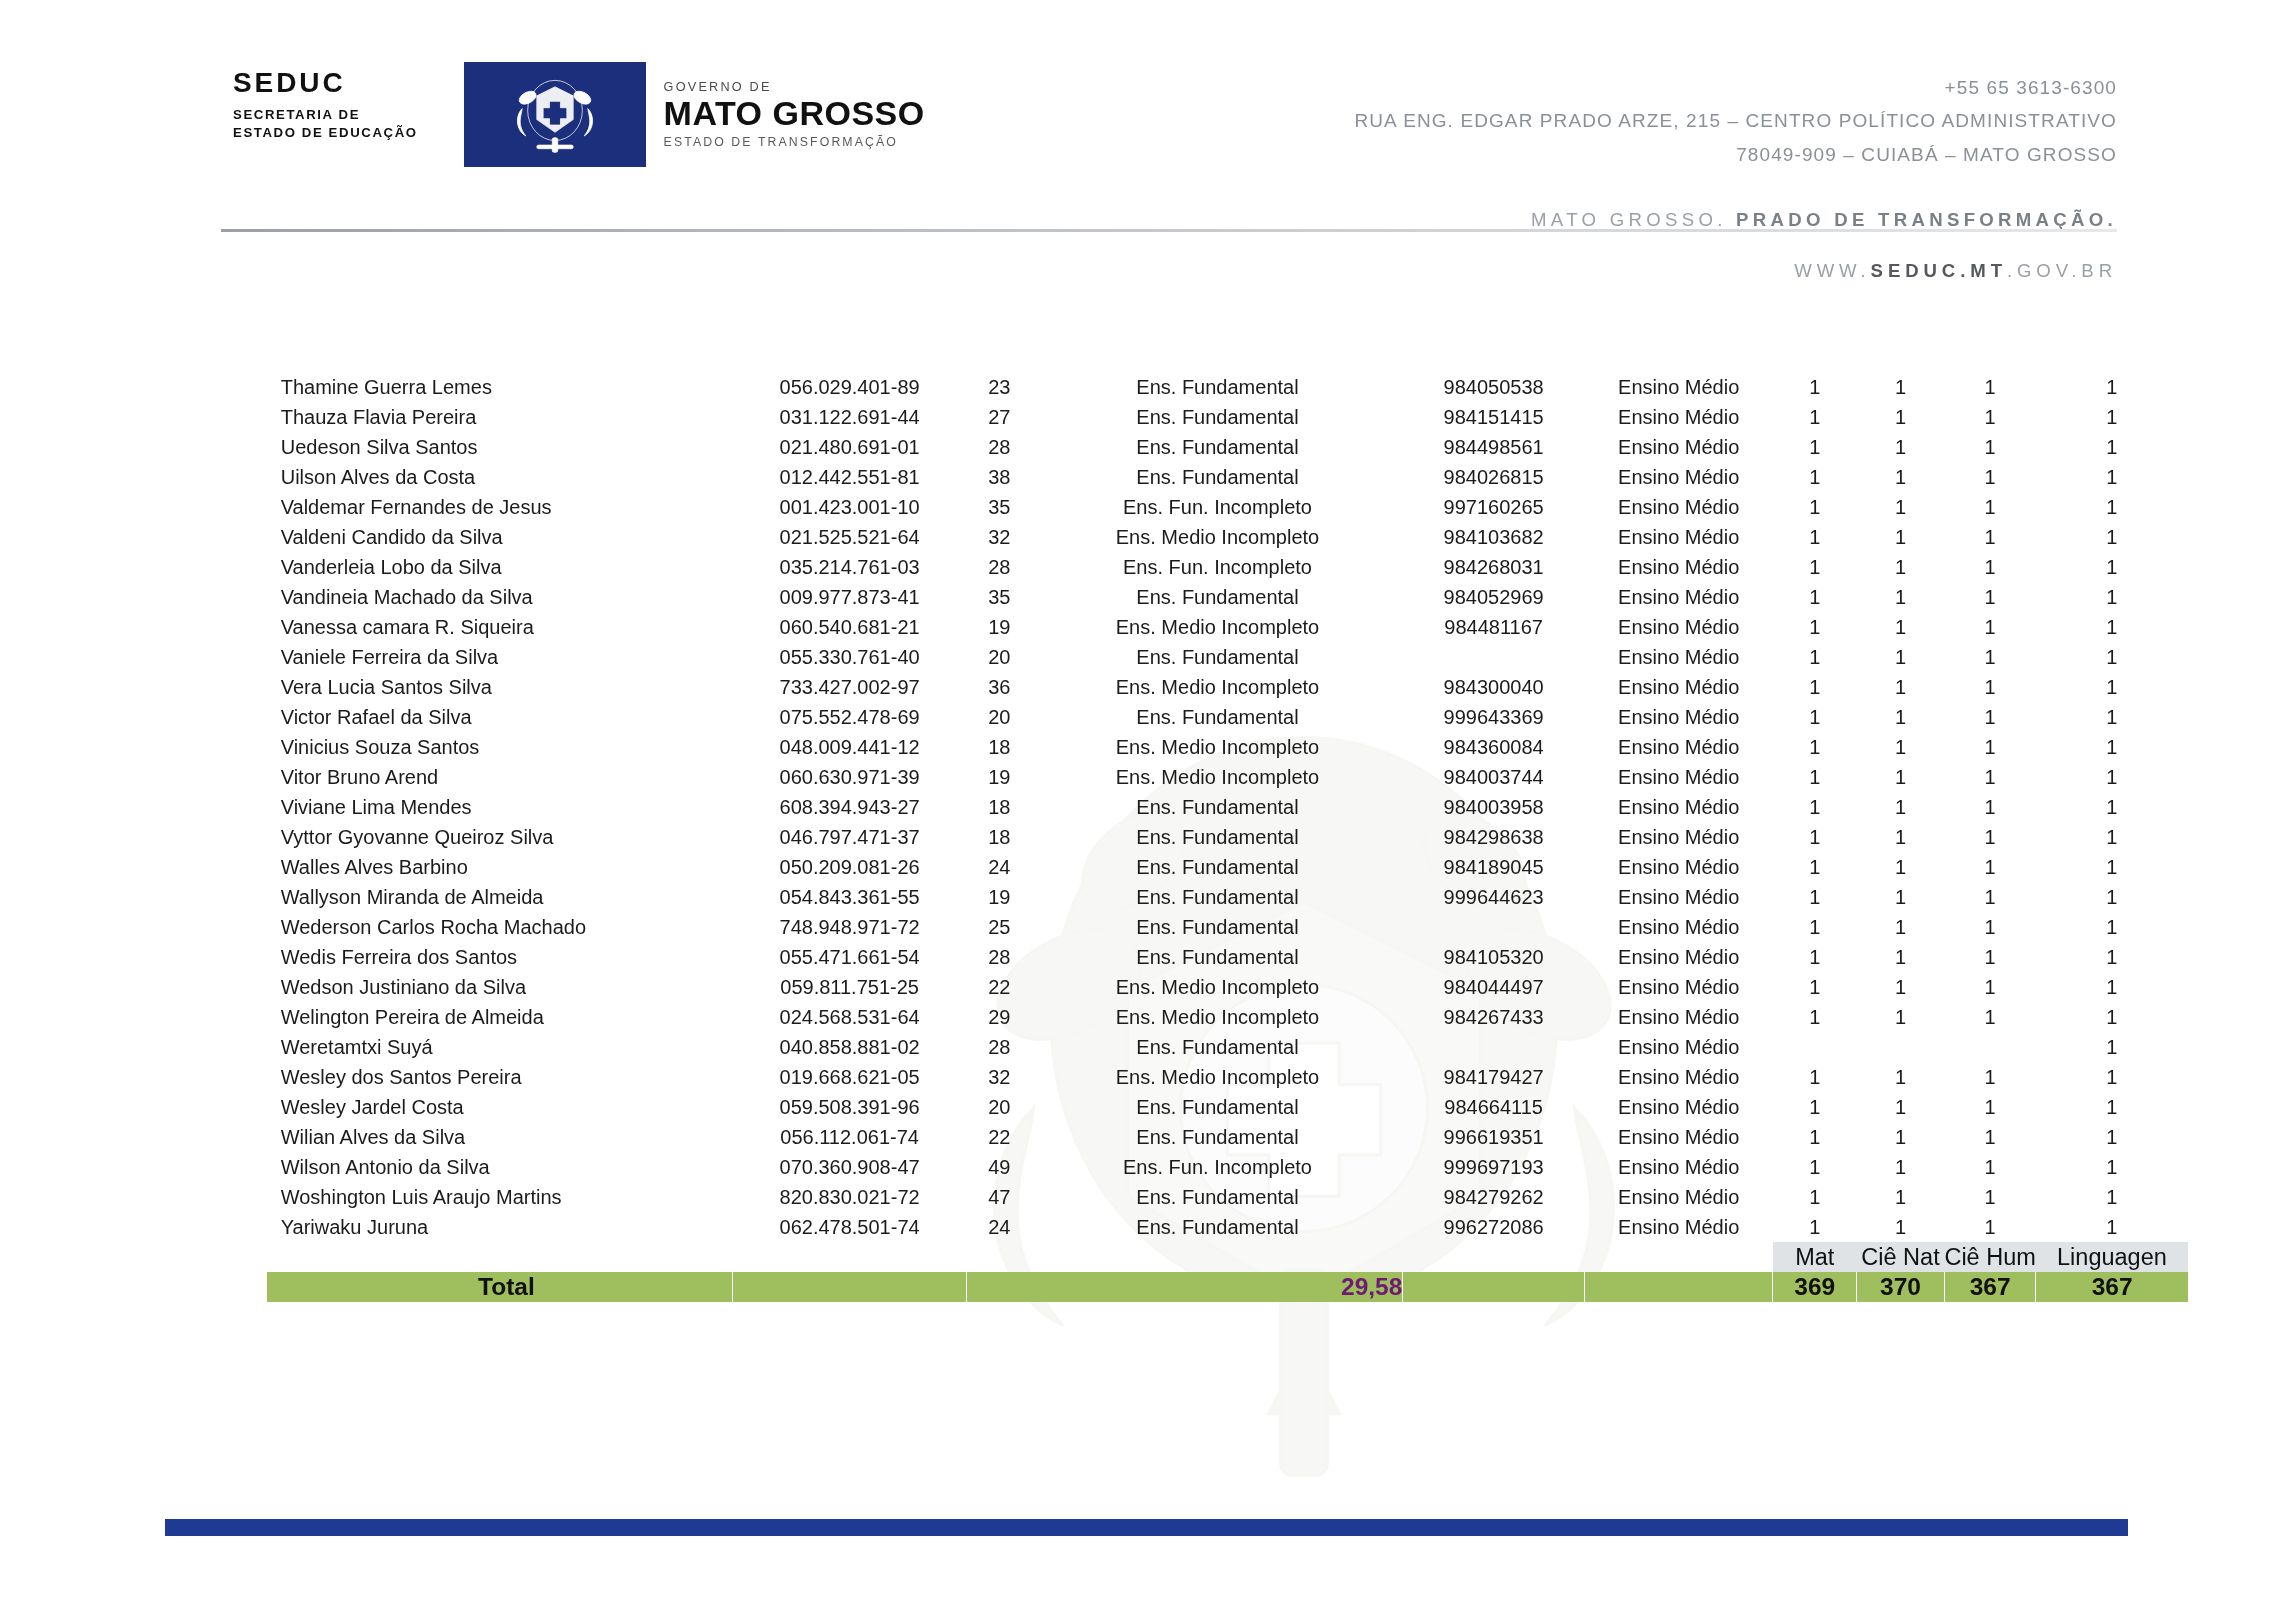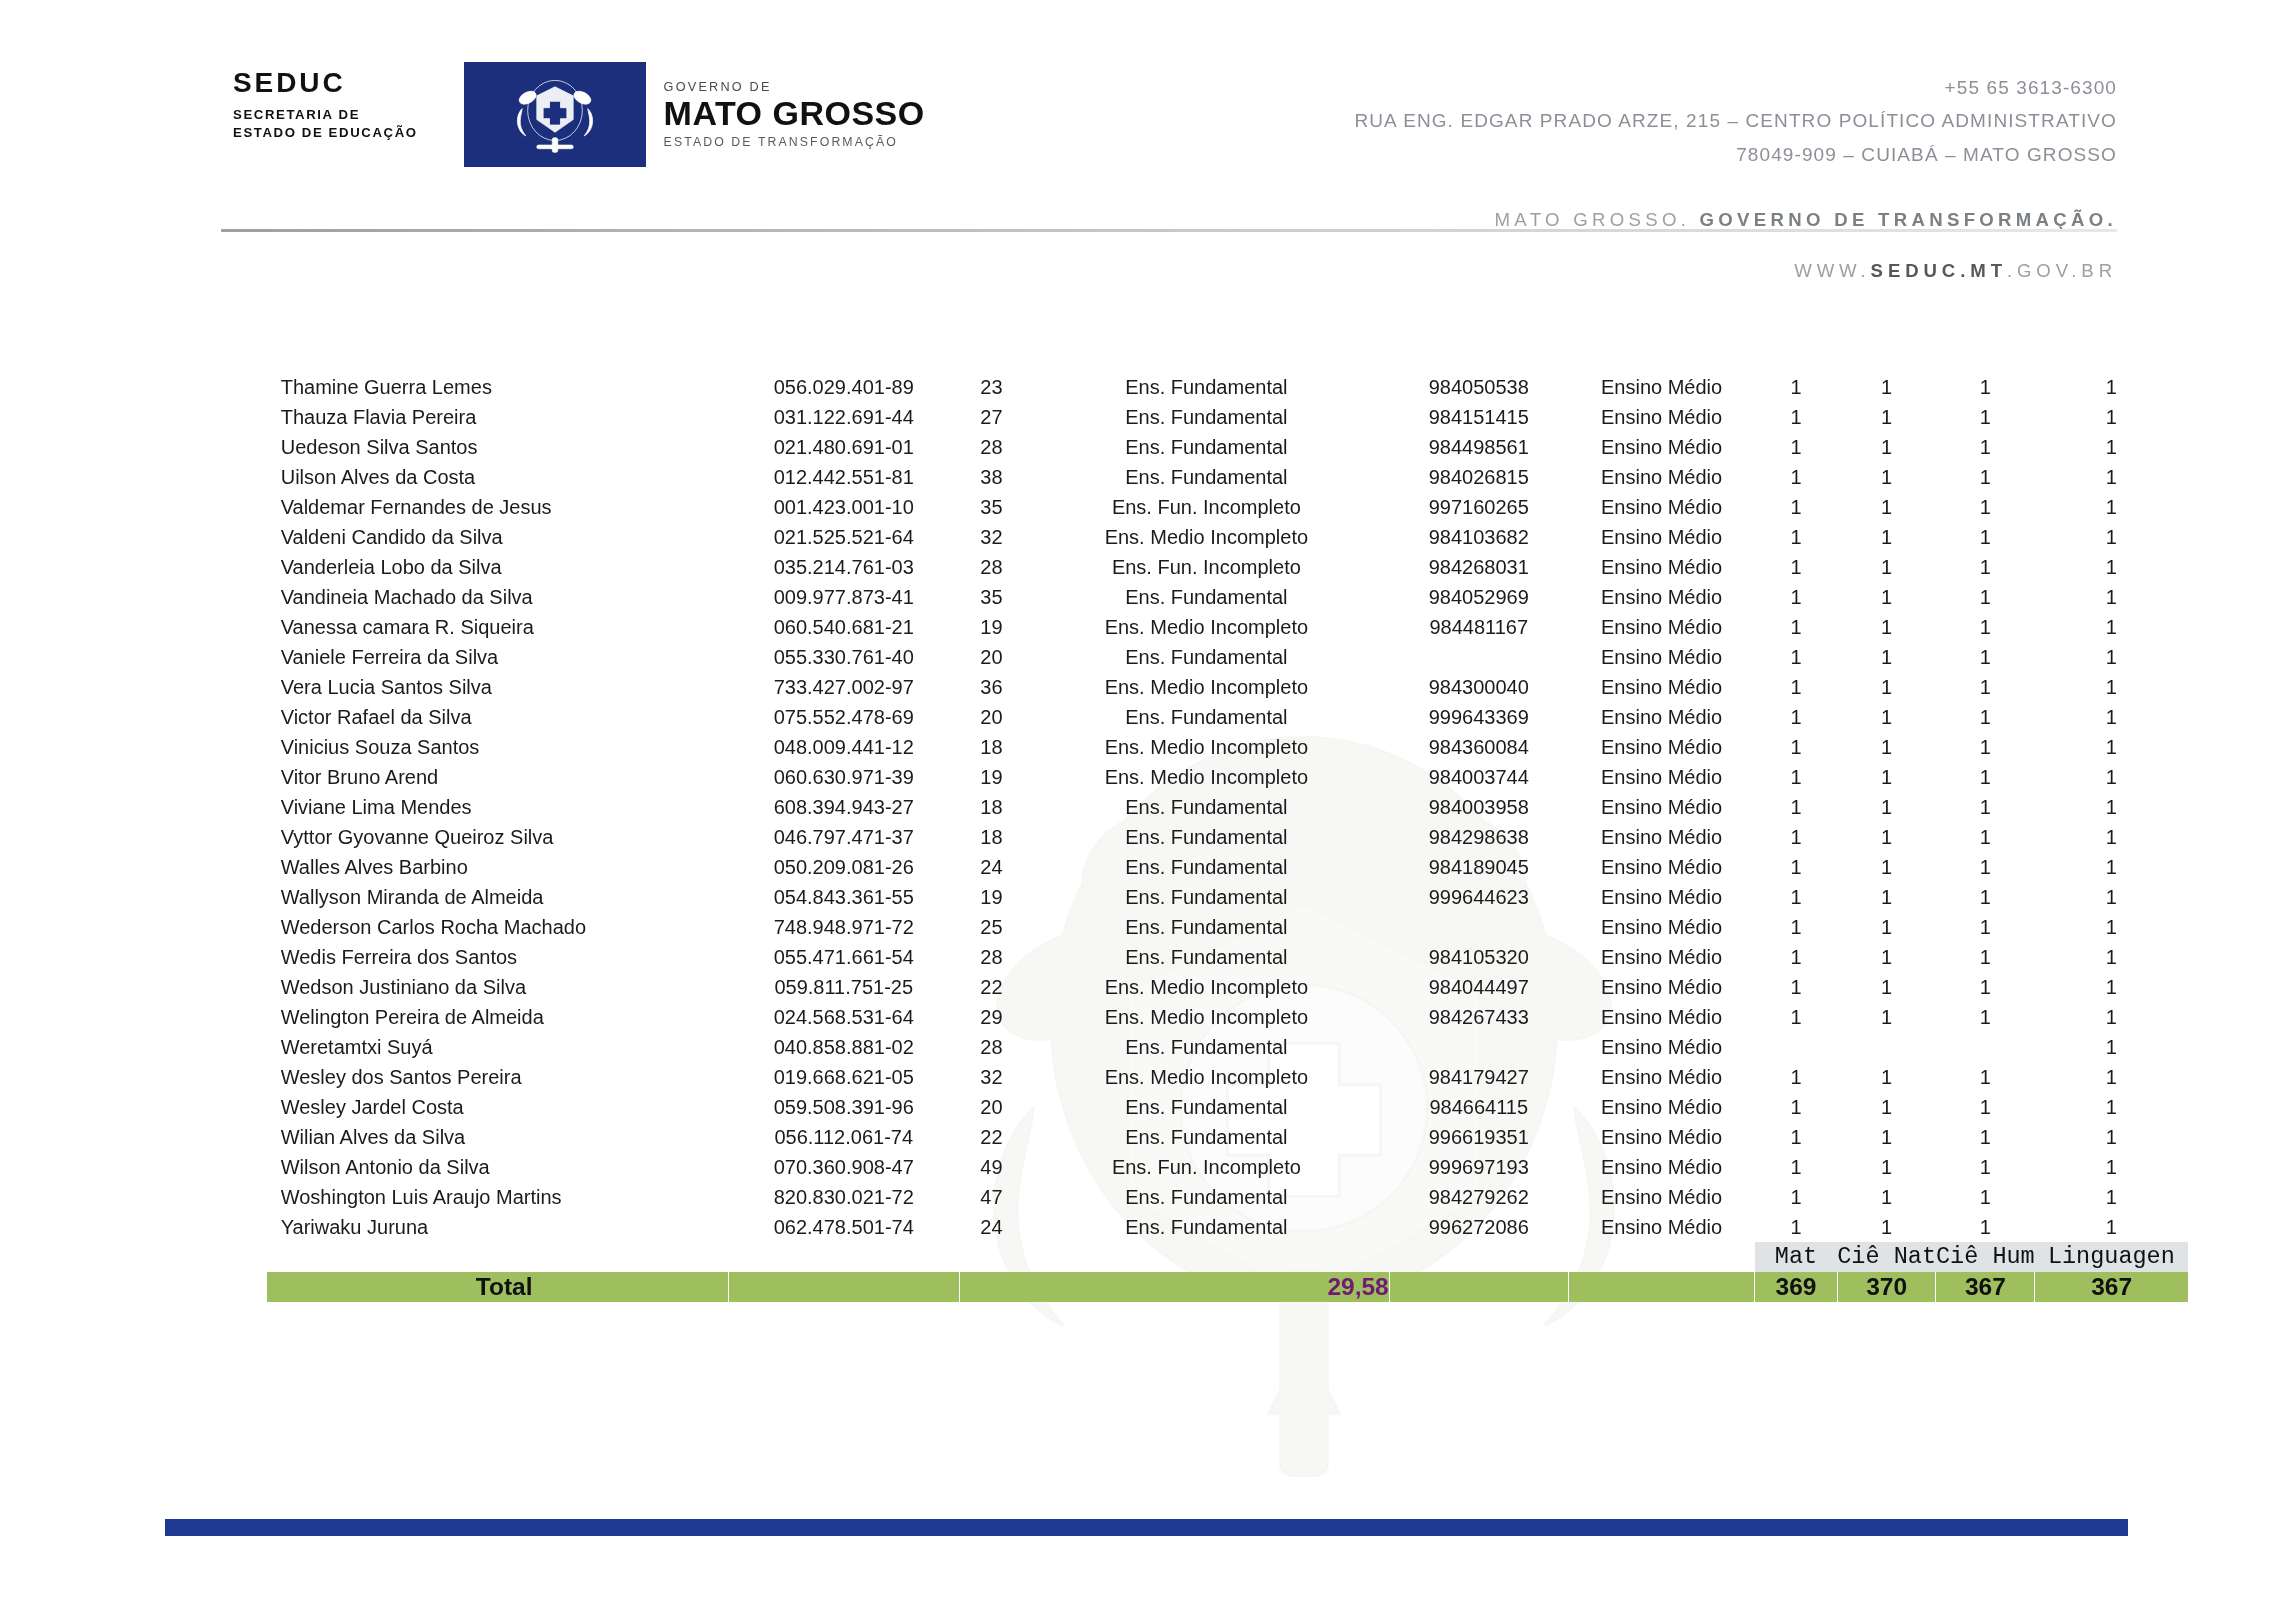--- a/index.html
+++ b/index.html
@@ -174,21 +174,20 @@
   .c-n-last { width: 157px; text-align: center; }
 
   
   .subj-row td {
     height: 37px;
     line-height: 37px;
     font-size: 23.5px;
     color: #111;
     background: #dfe3e6;
     text-align: center;
-    font-family: Liberation Mono, monospace;
   }
   .subj-row td.blank { background: transparent; }
 
   
   .total-row td {
     height: 41px;
     line-height: 41px;
     background: #9fbf5f;
     font-size: 24.5px;
     font-weight: bold;
@@ -264,21 +263,21 @@
   </div>
 
   <div class="contact-block">
     <div>+55 65 3613-6300</div>
     <div>RUA ENG. EDGAR PRADO ARZE, 215 – CENTRO POLÍTICO ADMINISTRATIVO</div>
     <div>78049-909 – CUIABÁ – MATO GROSSO</div>
   </div>
 
   <div class="tagline">
     <span>MATO GROSSO.</span>
-    <b>GOVERNO DE TRANSFORMAÇÃO.</b>
+    <b>PRADO DE TRANSFORMAÇÃO.</b>
   </div>
   <div class="header-rule"></div>
   <div class="site-line">
     <span>WWW.</span><b>SEDUC.MT</b><span>.GOV.BR</span>
   </div>
 </div>
 
 <div class="table-wrap">
   <table class="roster">
     <tbody>

